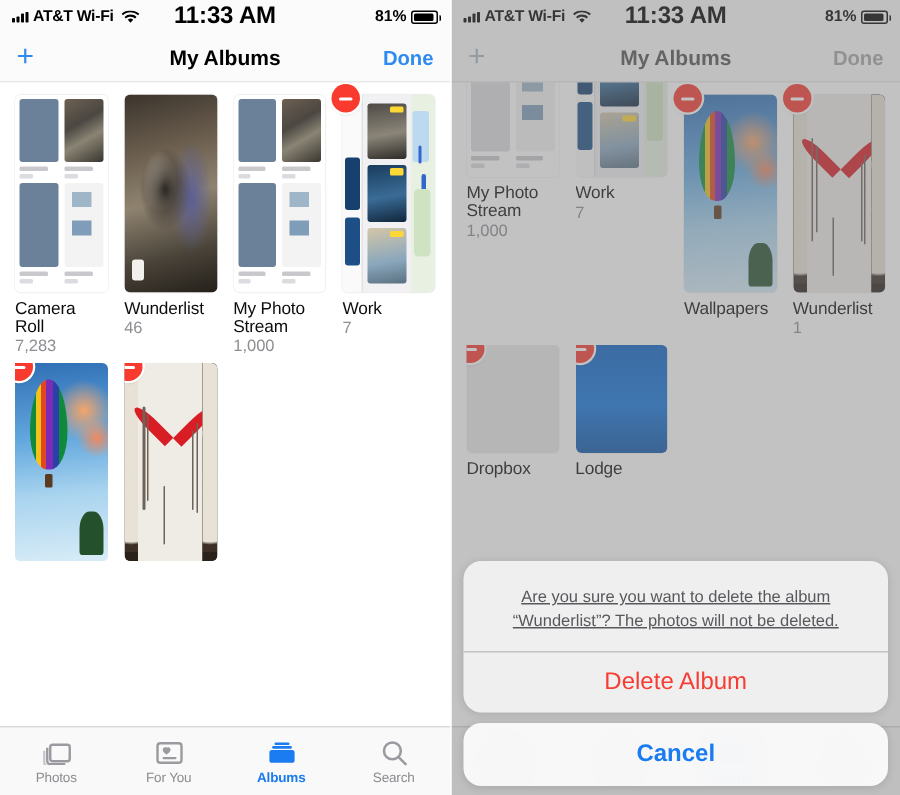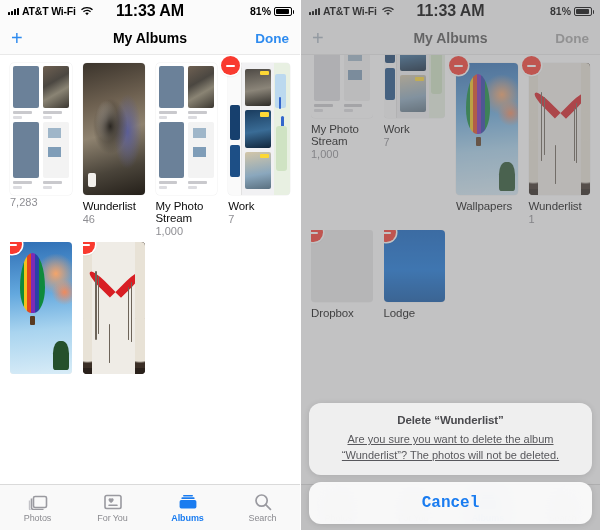--- a/index.html
+++ b/index.html
@@ -99,21 +99,20 @@
   .alert-msg { font-size:11px; color:#58585c; line-height:1.45; margin-top:6px; padding:0 4px;text-decoration:underline; }
   .alert-action {
     border-top:.5px solid rgba(60,60,67,.25);
     text-align:center; padding:11px 0; font-size:16px; color:#f63d34;
   }
   .alert-cancel {
     border-radius:12px; background:rgba(252,252,252,.93);
     backdrop-filter:blur(12px);
     text-align:center; padding:12px 0; font-size:16px; font-weight:bold; color:#1a7cf0;
     box-shadow:0 1px 6px rgba(0,0,0,.12);
-    font-family:Liberation Mono, monospace;
   }
 
   
   .art { position:absolute; inset:0; }
   
   .art-screens { background:#fff; display:flex; flex-direction:column; padding:3px; }
   .mini-row { display:flex; gap:4px; margin-bottom:3px; }
   .mini-col { flex:1; }
   .mini-thumb { height:42px; border-radius:2px; background:#6b8199; }
   .mini-thumb.photo { background:linear-gradient(150deg,#6e6052 0%,#4b4741 38%,#8a8474 62%,#3a3630 100%); }
@@ -264,20 +263,21 @@
                   <div class="mini-lbl sm"></div>
                 </div>
                 <div class="mini-col">
                   <div class="mini-thumb maps" style="height:56px"></div>
                   <div class="mini-lbl"></div>
                   <div class="mini-lbl sm"></div>
                 </div>
               </div>
           </div>
         </div>
+        <div class="album-title">Camera Roll</div>
         <div class="album-count">7,283</div>
       </div>
 
       <div class="album">
         <div class="thumb">
           <div class="art art-dog"></div>
         </div>
         <div class="album-title">Wunderlist</div>
         <div class="album-count">46</div>
       </div>
@@ -582,20 +582,20 @@
         </span>
         <span class="tab-label">Search</span>
       </div>
     </div>
 
     <div class="dimmer"></div>
 
     <div class="alert-wrap">
       <div class="alert-card">
         <div class="alert-head">
-          <div class="alert-title">Delete “Wunderlist”</div>
           <div class="alert-msg">Are you sure you want to delete the album “Wunderlist”? The photos will not be deleted.</div>
         </div>
+        <div class="alert-action">Delete Album</div>
       </div>
       <div class="alert-cancel">Cancel</div>
     </div>
   </div>
 </div>
 
 </body></html>

